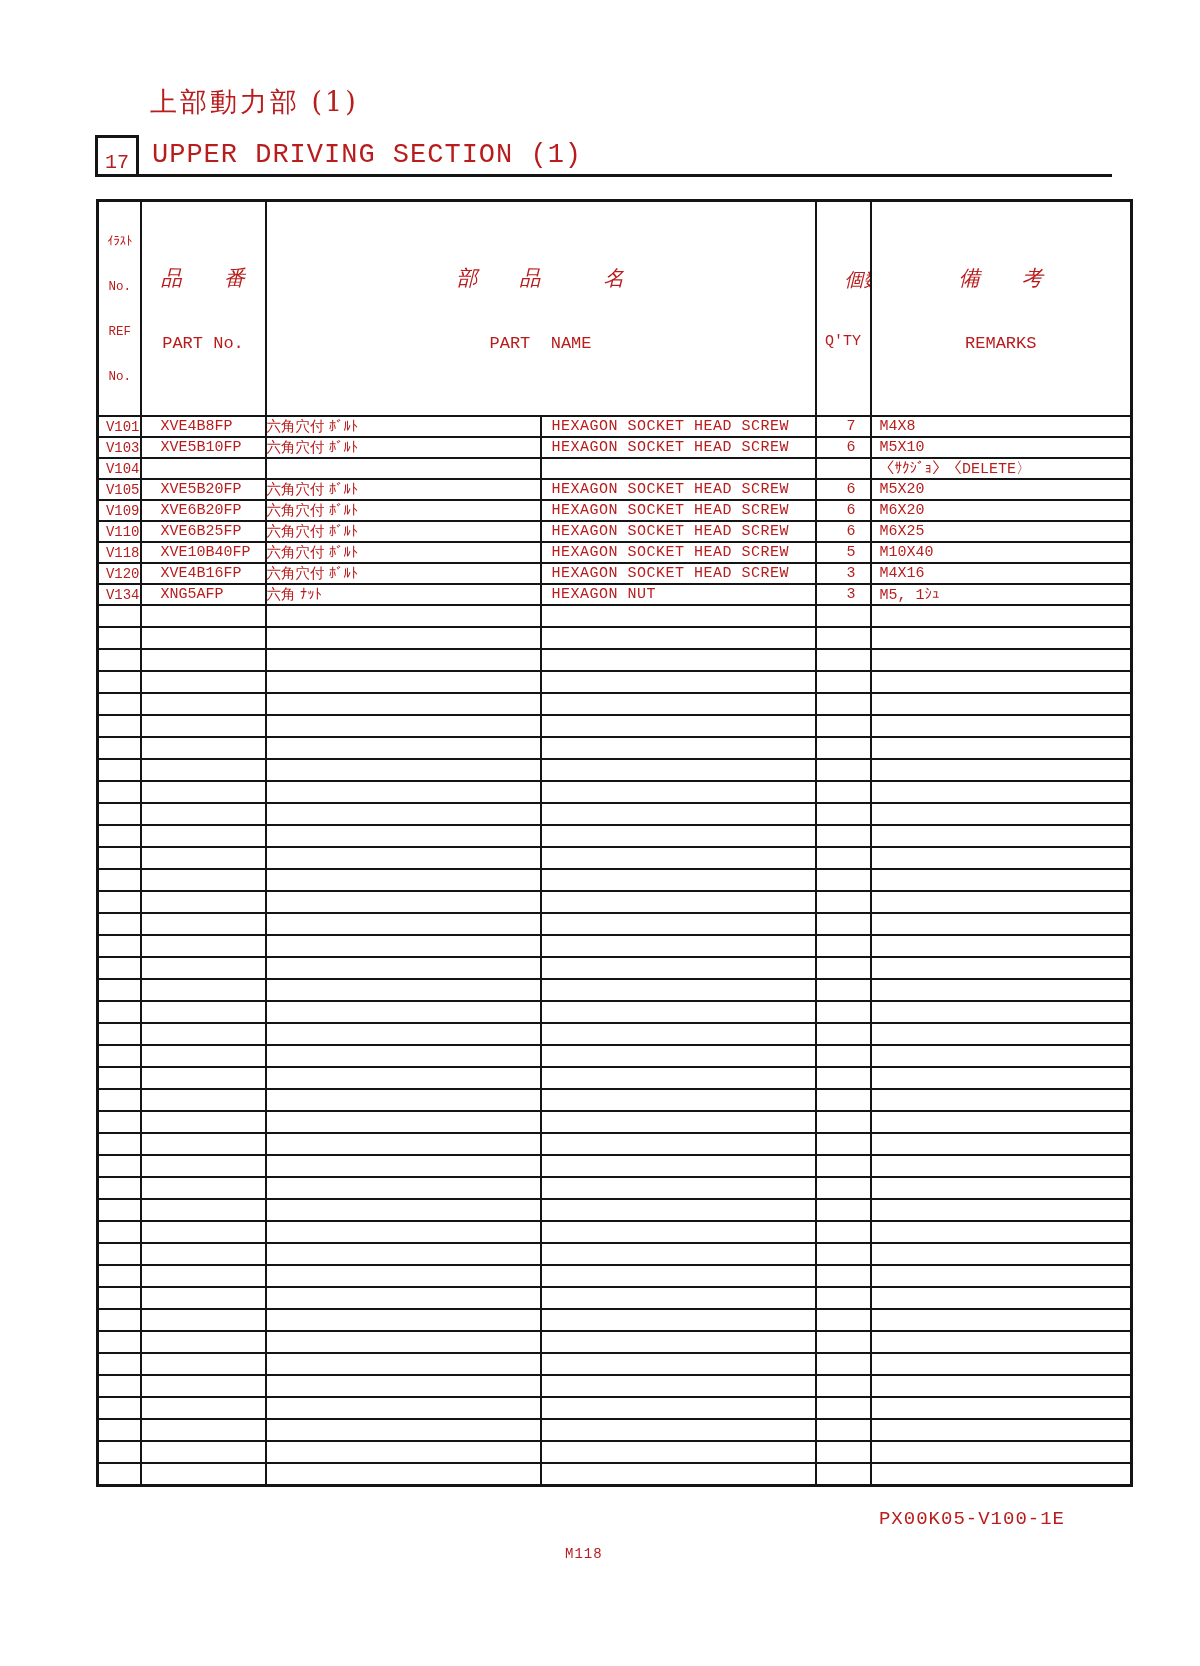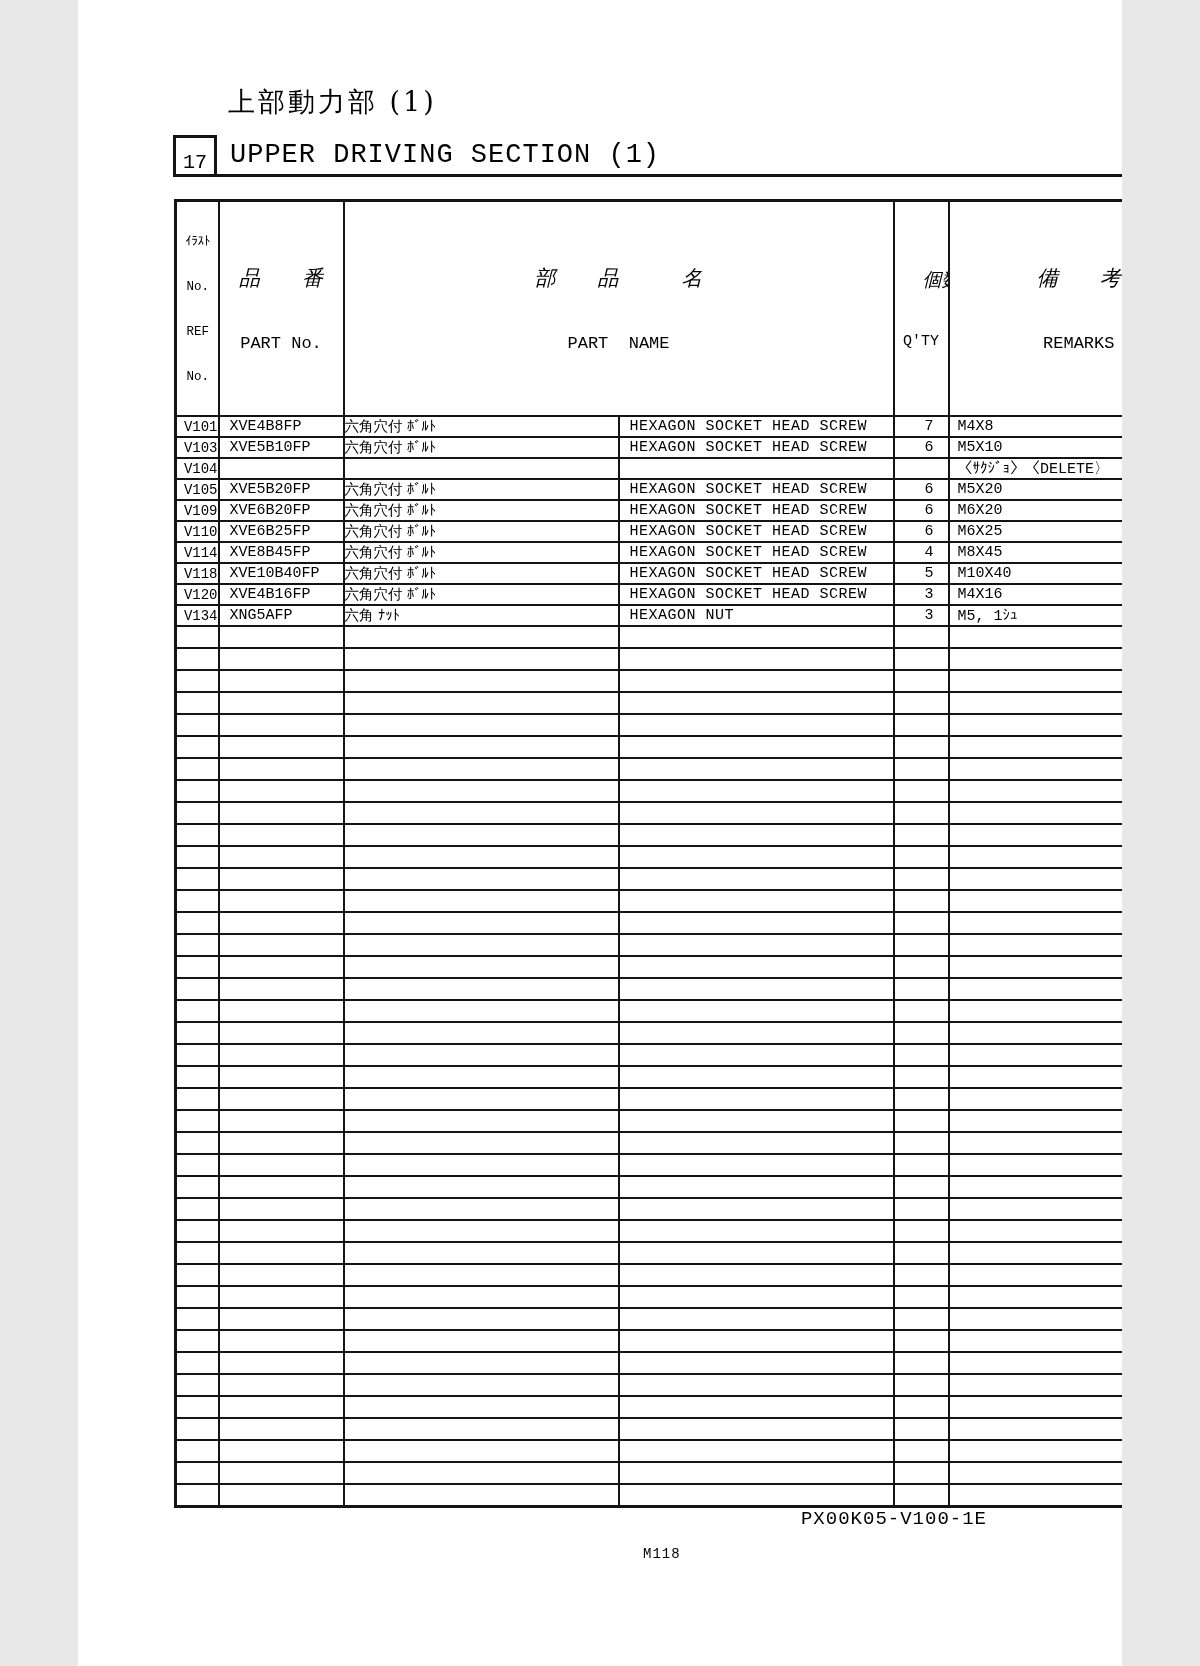--- a/index.html
+++ b/index.html
@@ -1,21 +1,21 @@
 <!DOCTYPE html>
 <html><head>
 <meta charset="utf-8">
 <style>
   * { margin:0; padding:0; box-sizing:border-box; }
   html,body { background:#e8e8e8; }
   .page {
     position:relative;
-    width:1044px; height:1666px;
+    width:1200px; height:1666px;
     background:#ffffff;
-    color:#000000;
+    color:#b91c1c;
     font-family:"Liberation Mono", monospace;
     overflow:hidden;
     margin:0 auto;
   }
   .jp-title {
     position:absolute; left:150px; top:84px;
     font-size:27px; letter-spacing:3px;
     font-family:"DejaVu Serif", serif;
     white-space:pre;
   }
@@ -50,21 +50,21 @@
     vertical-align:top; text-align:left;
     font-size:12.5px; line-height:1.2; padding:3px 1px 0 2px;
   }
   .hdr-jp { font-size:21px; white-space:pre; margin-bottom:6px; font-family:"DejaVu Sans", sans-serif;font-style:italic; }
   .hdr-en { font-size:17px; white-space:pre; }
   .qty-h .hdr-jp { font-size:19px; margin-bottom:4px;margin-left:28px; }
   .qty-h .hdr-en { font-size:15px; }
   .data-row td { height:20px; font-size:15px; }
   .empty-row td { height:22px; }
   td.c-ref { font-size:14px; padding-left:3px;text-align:right; }
-  td.c-pno { padding-left:10px; }
+  td.c-pno { padding-left:19px; }
   td.c-njp { font-size:14.5px; font-family:"DejaVu Sans", sans-serif; }
   td.c-nen { padding-left:10px; letter-spacing:0.5px; }
   td.c-qty { text-align:right; padding-right:14px; }
   td.c-rem { padding-left:8px; }
   .doc-code {
     position:absolute; top:1508px; right:135px;
     font-size:19px; letter-spacing:1px;
   }
   .page-num {
     position:absolute; top:1546px; left:565px;
@@ -168,28 +168,20 @@
 
   <tr class="data-row">
     <td class="c-ref">V110</td>
     <td class="c-pno">XVE6B25FP</td>
     <td class="c-njp">六角穴付 ﾎﾞﾙﾄ</td>
     <td class="c-nen">HEXAGON SOCKET HEAD SCREW</td>
     <td class="c-qty">6</td>
     <td class="c-rem">M6X25</td>
   </tr>
 
-  <tr class="data-row">
-    <td class="c-ref">V114</td>
-    <td class="c-pno">XVE8B45FP</td>
-    <td class="c-njp">六角穴付 ﾎﾞﾙﾄ</td>
-    <td class="c-nen">HEXAGON SOCKET HEAD SCREW</td>
-    <td class="c-qty">4</td>
-    <td class="c-rem">M8X45</td>
-  </tr>
 
   <tr class="data-row">
     <td class="c-ref">V118</td>
     <td class="c-pno">XVE10B40FP</td>
     <td class="c-njp">六角穴付 ﾎﾞﾙﾄ</td>
     <td class="c-nen">HEXAGON SOCKET HEAD SCREW</td>
     <td class="c-qty">5</td>
     <td class="c-rem">M10X40</td>
   </tr>
 

